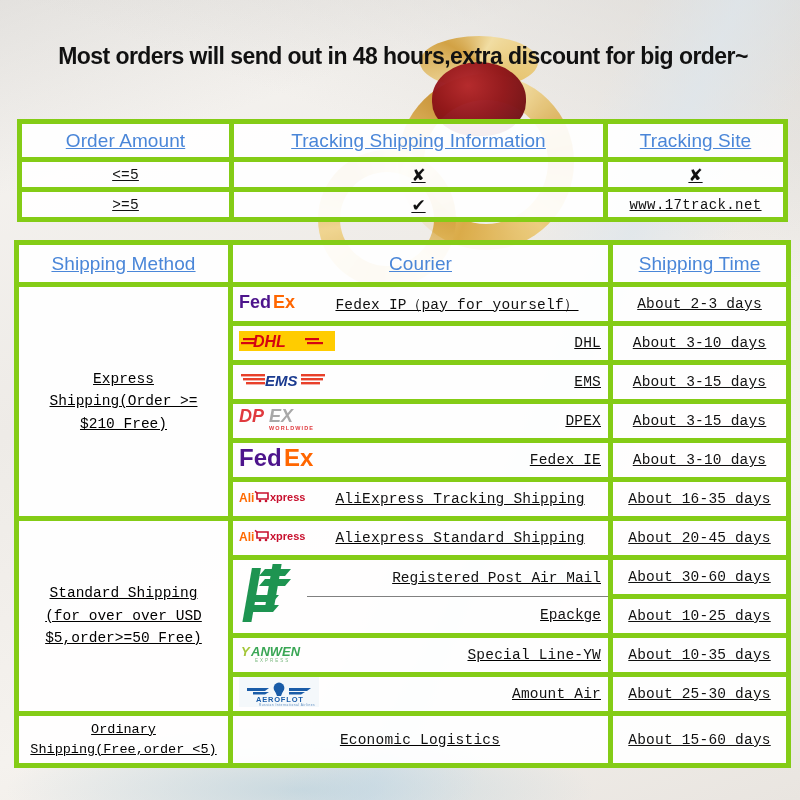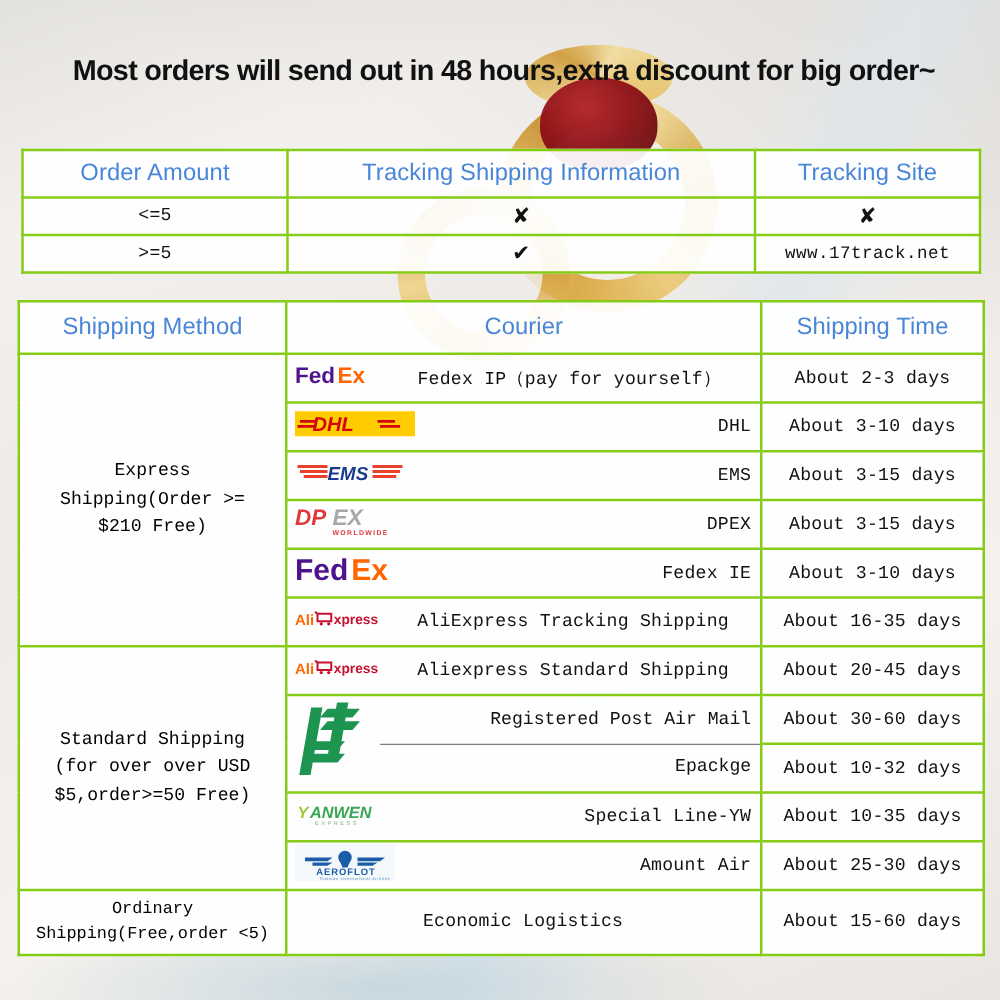--- a/index.html
+++ b/index.html
@@ -82,25 +82,26 @@
 
   
   .tbl {
     position: absolute; z-index: 3;
     border-collapse: collapse;
     table-layout: fixed;
     background: rgba(255,255,255,.93);
     border: 1px solid #5d5d5d;
   }
   .tbl td, .tbl th {
-    border: 2px solid #84cc16;
+    border: 5px solid #84cc16;
     padding: 0;
     text-align: center;
     vertical-align: middle;
     font-weight: normal;
+    text-decoration: underline;
   }
   .hdr {
     font-family: "Liberation Sans", sans-serif;
     font-weight: bold;
     color: #4a86d8;
     font-size: 19px;
     letter-spacing: .1px;
   }
   .body-txt {
     font-family: "Liberation Mono", monospace;
@@ -364,21 +365,21 @@
           </span>
           <span class="cp-right">
             <span class="sub">Registered Post Air Mail</span>
             <span class="sub">Epackge</span>
           </span>
         </div>
       </td>
       <td class="body-txt">About 30-60 days</td>
     </tr>
     <tr>
-      <td class="body-txt">About 10-32 days</td>
+      <td class="body-txt">About 10-25 days</td>
     </tr>
 
     <tr>
       <td class="rowcell">
         <div class="courier">
           <span class="logo">
             <svg width="84" height="24" viewBox="0 0 84 24" aria-hidden="true">
               <text x="2" y="15" font-family="Liberation Sans, sans-serif" font-size="13" font-style="italic" font-weight="bold" fill="#a4c639">Y</text>
               <text x="12" y="15" font-family="Liberation Sans, sans-serif" font-size="13" font-style="italic" font-weight="bold" fill="#3aa655">ANWEN</text>
               <text x="16" y="21" font-family="Liberation Sans, sans-serif" font-size="4.5" letter-spacing="2" fill="#7ab87f">EXPRESS</text>

